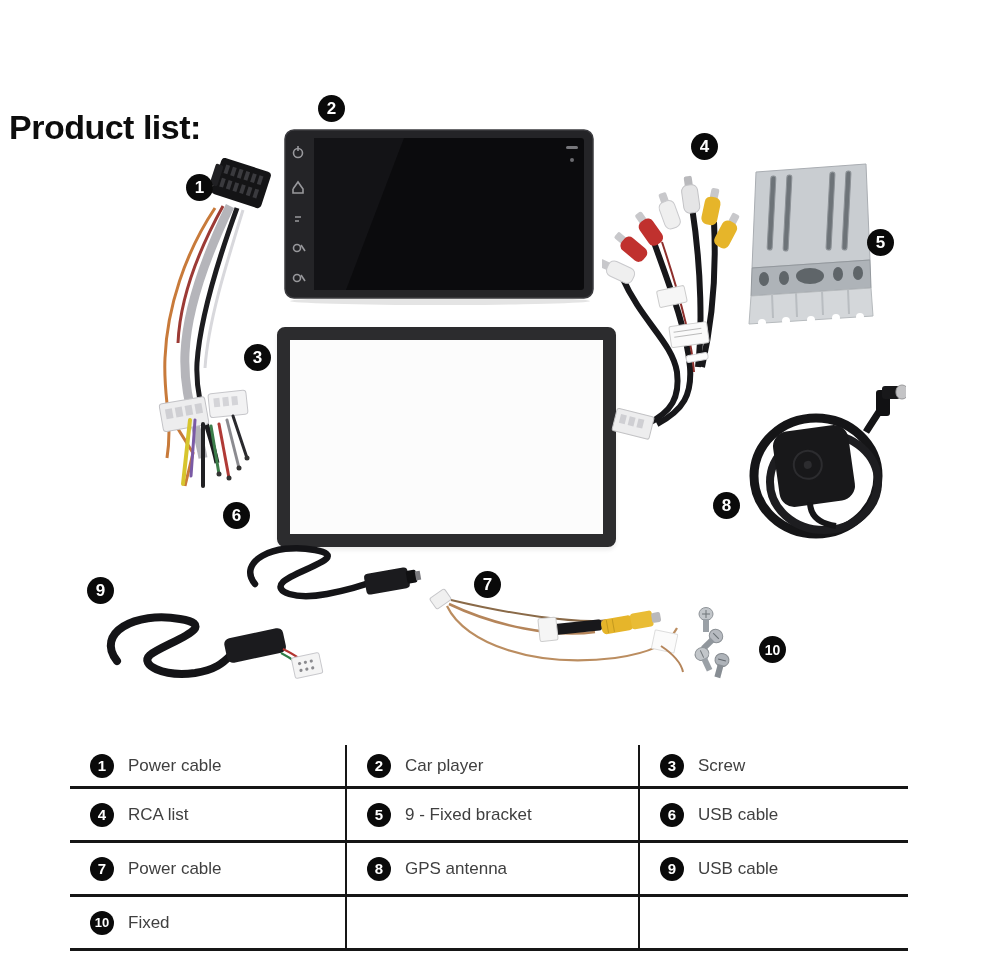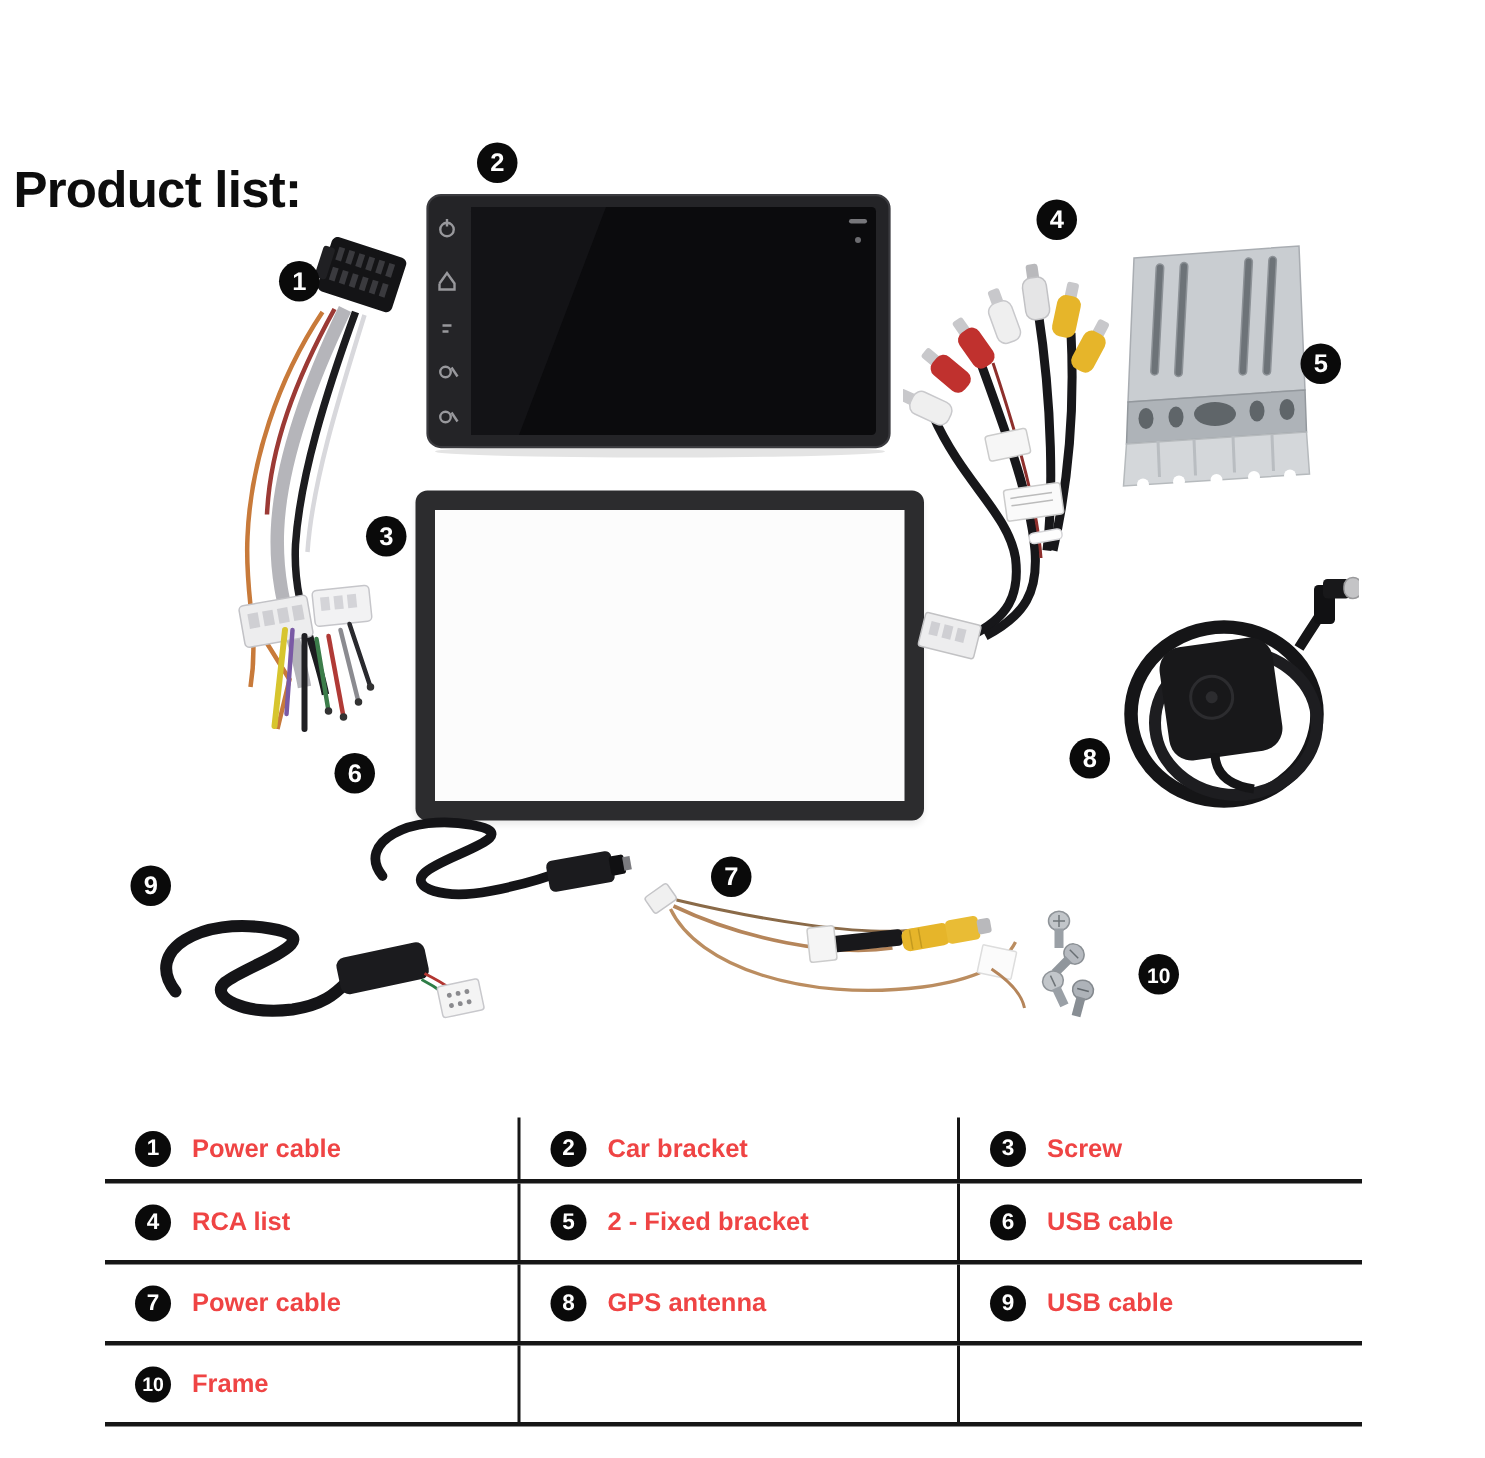--- a/index.html
+++ b/index.html
@@ -19,21 +19,21 @@
   .p-row{display:grid;grid-template-columns:275px 293px 312px;
          border-bottom:3px solid #161616;box-sizing:border-box;}
   .p-row.r1{height:44px;}
   .p-row.rN{height:54px;}
   .p-cell{display:flex;align-items:center;gap:14px;padding-left:20px;box-sizing:border-box;}
   .p-cell.divided{border-left:2.5px solid #161616;}
   .tbadge{min-width:24px;width:24px;height:24px;border-radius:50%;background:#0a0a0a;
           color:#ffffff;display:flex;align-items:center;justify-content:center;
           font-weight:700;font-size:15px;line-height:1;}
   .tbadge.wide{font-size:13px;}
-  .tlabel{font-size:17px;font-weight:700;color:#ef4444;}
+  .tlabel{font-size:17px;font-weight:400;color:#404040;}
 </style>
 </head>
 <body>
 
 <div class="stage">
 
   <div class="page-title">Product list:</div>
 
   <div class="photo" style="left:284px;top:129px;width:312px;height:178px;">
     <svg width="312" height="178" viewBox="0 0 312 178">
@@ -325,35 +325,35 @@
   <div class="callout" style="left:759px;top:636px;font-size:14px;">10</div>
 
   <div class="parts-table">
     <div class="p-row r1">
       <div class="p-cell">
         <span class="tbadge">1</span>
         <span class="tlabel">Power cable</span>
       </div>
       <div class="p-cell divided">
         <span class="tbadge">2</span>
-        <span class="tlabel">Car bracket</span>
+        <span class="tlabel">Car player</span>
       </div>
       <div class="p-cell divided">
         <span class="tbadge">3</span>
         <span class="tlabel">Screw</span>
       </div>
     </div>
     <div class="p-row rN">
       <div class="p-cell">
         <span class="tbadge">4</span>
         <span class="tlabel">RCA list</span>
       </div>
       <div class="p-cell divided">
         <span class="tbadge">5</span>
-        <span class="tlabel">2 - Fixed bracket</span>
+        <span class="tlabel">9 - Fixed bracket</span>
       </div>
       <div class="p-cell divided">
         <span class="tbadge">6</span>
         <span class="tlabel">USB cable</span>
       </div>
     </div>
     <div class="p-row rN">
       <div class="p-cell">
         <span class="tbadge">7</span>
         <span class="tlabel">Power cable</span>
@@ -363,20 +363,20 @@
         <span class="tlabel">GPS antenna</span>
       </div>
       <div class="p-cell divided">
         <span class="tbadge">9</span>
         <span class="tlabel">USB cable</span>
       </div>
     </div>
     <div class="p-row rN">
       <div class="p-cell">
         <span class="tbadge wide">10</span>
-        <span class="tlabel">Frame</span>
+        <span class="tlabel">Fixed</span>
       </div>
       <div class="p-cell divided"></div>
       <div class="p-cell divided"></div>
     </div>
   </div>
 
 </div>
 
 </body></html>

